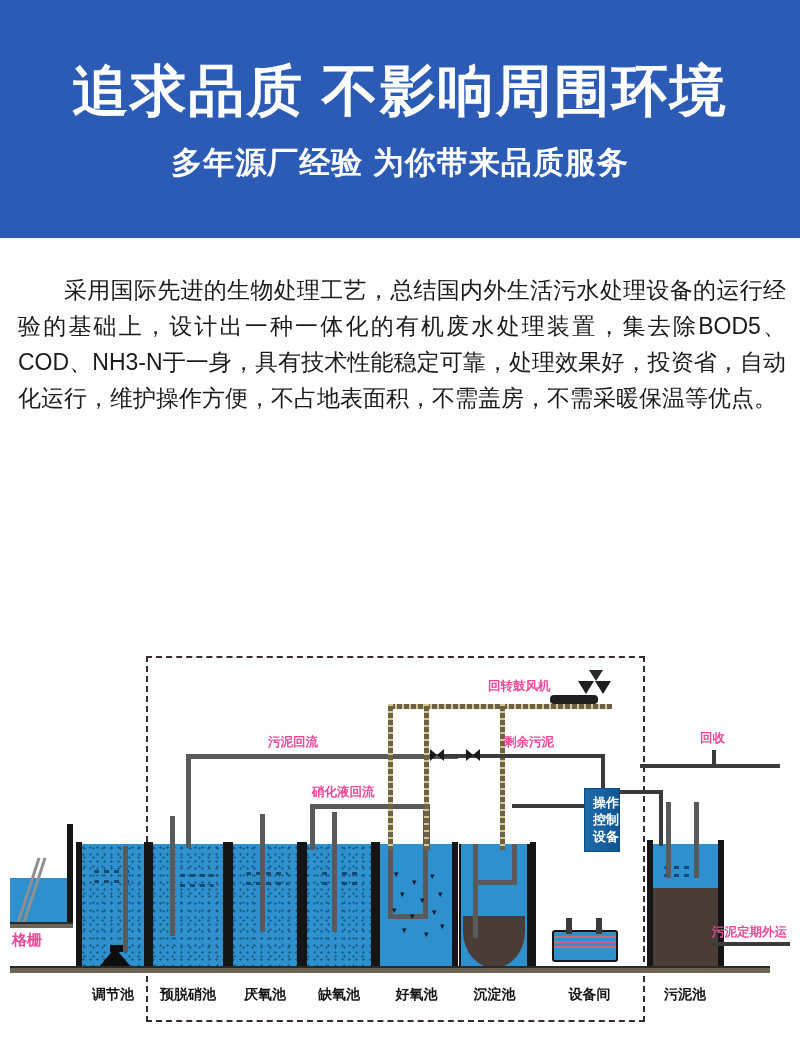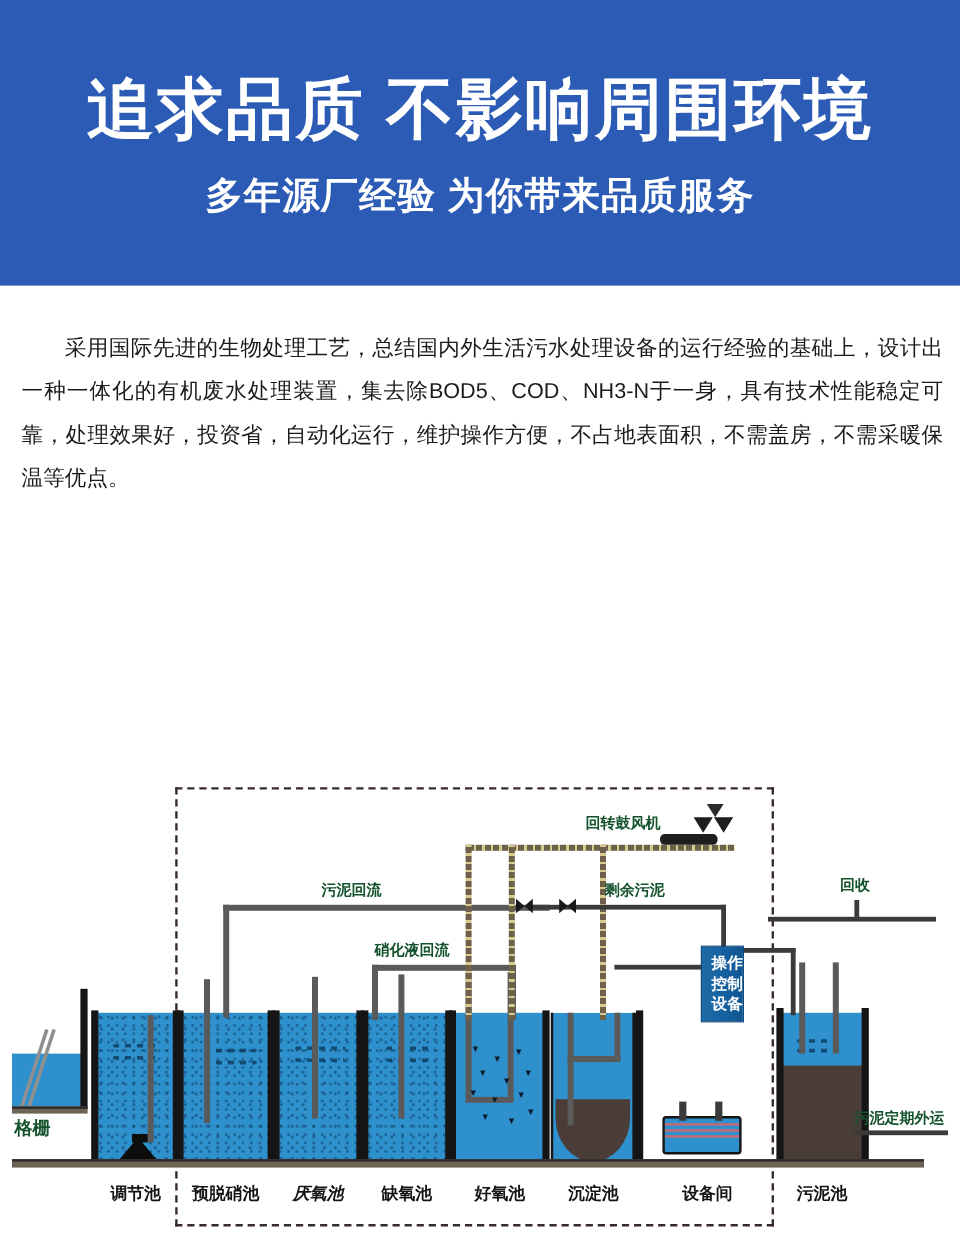--- a/index.html
+++ b/index.html
@@ -33,21 +33,21 @@
     font-weight:bold;
     letter-spacing:1px;
     white-space:nowrap;
     margin-top:22px;
   }
 
   
   .copy{
     position:absolute;left:18px;top:272px;width:768px;
     color:#1a1a1a;
-    font-size:18px;
+    font-size:23px;
     line-height:36px;
     text-align:justify;
   }
   .copy p{margin:0 0 0 0;text-indent:2em;}
   .copy p + p{margin-top:2px;}
 
   
   .diagram{
     position:absolute;left:0;top:648px;width:800px;height:392px;
     background:#ffffff;
@@ -115,21 +115,21 @@
   .valve{position:absolute;width:14px;height:12px;}
   .valve:before,.valve:after{
     content:"";position:absolute;top:0;width:0;height:0;
     border-top:6px solid transparent;border-bottom:6px solid transparent;
   }
   .valve:before{left:0;border-left:7px solid #1a1a1a;}
   .valve:after{right:0;border-right:7px solid #1a1a1a;}
 
   
   .lbl{
-    position:absolute;color:#14532d;font-size:12.5px;
+    position:absolute;color:#ec4899;font-size:12.5px;
     font-weight:bold;white-space:nowrap;
     font-family:"Liberation Sans","DejaVu Sans",sans-serif;
   }
   .lbl-bottom{
     position:absolute;color:#141414;font-size:14px;font-weight:bold;
     white-space:nowrap;text-align:center;
   }
 
   
   .blower{position:absolute;width:34px;height:26px;}
@@ -358,20 +358,20 @@
     <span>操作</span><br>
     <span>控制</span><br>
     <span>设备</span>
   </div>
 
   <div class="pipe-dark" style="left:712px;top:294px;width:78px;height:4px;"></div>
   <div class="lbl" style="left:712px;top:276px;">污泥定期外运</div>
 
   <div class="lbl-bottom" style="left:78px;top:338px;width:70px;">调节池</div>
   <div class="lbl-bottom" style="left:152px;top:338px;width:72px;">预脱硝池</div>
-  <div class="lbl-bottom" style="left:230px;top:338px;width:70px;font-style:italic;">厌氧池</div>
+  <div class="lbl-bottom" style="left:230px;top:338px;width:70px;">厌氧池</div>
   <div class="lbl-bottom" style="left:304px;top:338px;width:70px;">缺氧池</div>
   <div class="lbl-bottom" style="left:378px;top:338px;width:77px;">好氧池</div>
   <div class="lbl-bottom" style="left:459px;top:338px;width:71px;">沉淀池</div>
   <div class="lbl-bottom" style="left:534px;top:338px;width:111px;">设备间</div>
   <div class="lbl-bottom" style="left:650px;top:338px;width:70px;">污泥池</div>
 
 </div>
 
 </body></html>

